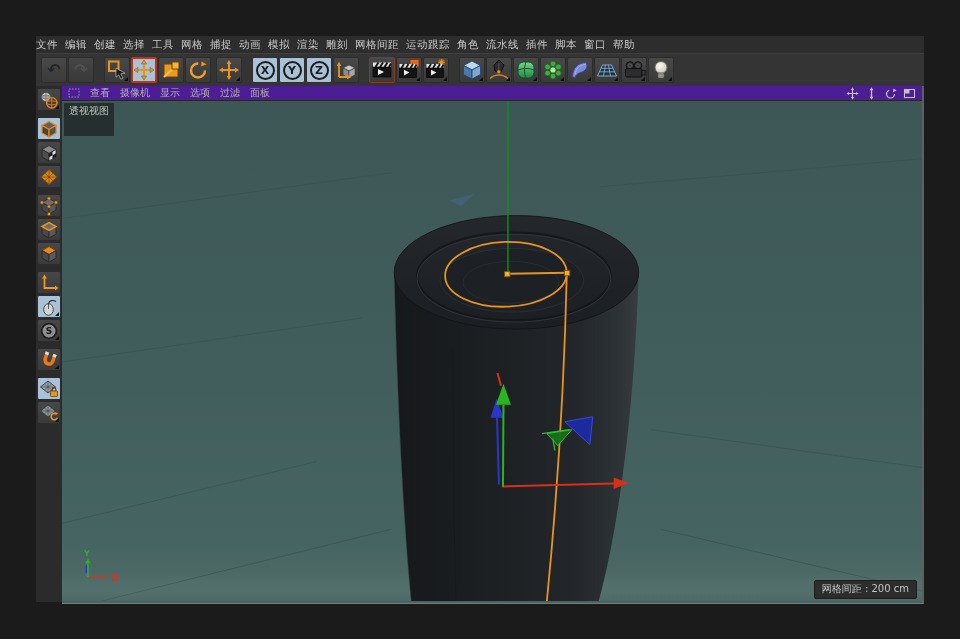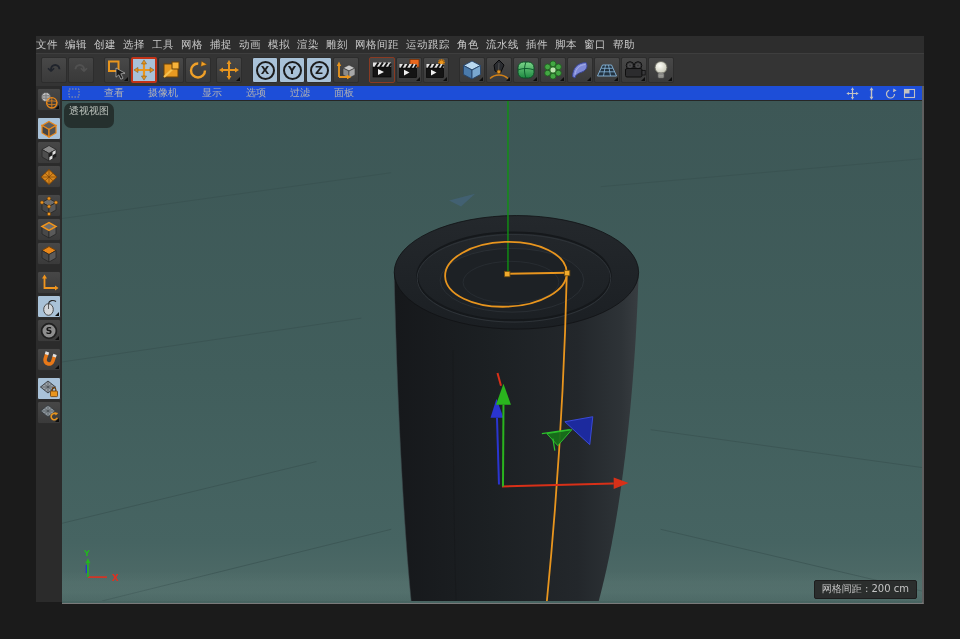--- a/index.html
+++ b/index.html
@@ -32,30 +32,30 @@
   .sidebar{position:absolute;left:36px;top:86px;width:26px;height:516px;background:#2b2b2b;
            display:flex;flex-direction:column;align-items:center;padding-top:2px;box-sizing:border-box;}
   .sbtn{position:relative;width:24px;height:23px;background:linear-gradient(#474747,#3a3a3a);
         border:1px solid #2c2c2c;border-radius:2px;margin-bottom:1px;display:flex;align-items:center;
         justify-content:center;box-sizing:border-box;flex:none;}
   .sbtn.active{background:#a9c2d8;}
   .ssep{height:5px;flex:none;}
   
   .viewport{position:absolute;left:62px;top:86px;width:860px;height:516px;
             border-right:2px solid #5f5f5f;border-bottom:2px solid #7a7a7a;box-sizing:content-box;}
-  .vheader{height:14px;background:#1d4ed8;display:flex;align-items:center;gap:24px;padding:0 6px;
+  .vheader{height:14px;background:#4c1d95;display:flex;align-items:center;gap:10px;padding:0 6px;
            font-size:10px;color:#b2b2b2;text-align:center;}
   .vmi{cursor:default;}
   .vnav{margin-left:auto;display:flex;gap:6px;align-items:center;}
   .vcanvas{position:relative;width:860px;height:502px;overflow:hidden;
            background:linear-gradient(180deg,#3d5756 0%,#415e5c 55%,#466462 88%,#4e6a67 96%,#486461 100%);
            border-top:1px solid #262626;}
   .scene{position:absolute;left:0;top:0;}
   .vlabel{position:absolute;left:2px;top:2px;background:rgba(34,44,42,.9);color:#bcc2bc;
-          font-size:10px;padding:1px 5px 10px;border-radius:7px;}
+          font-size:10px;padding:1px 5px 18px;border-radius:0;}
   .gridlabel{position:absolute;right:5px;bottom:4px;background:rgba(40,40,40,.92);color:#c4c4c4;
              font-size:10px;padding:1px 7px 2px;border:1px solid #1d1d1d;border-radius:2px;}
 </style>
 </head>
 <body>
 
 <div class="stage">
 
   <div class="menubar">
     <span class="mi">文件</span>

